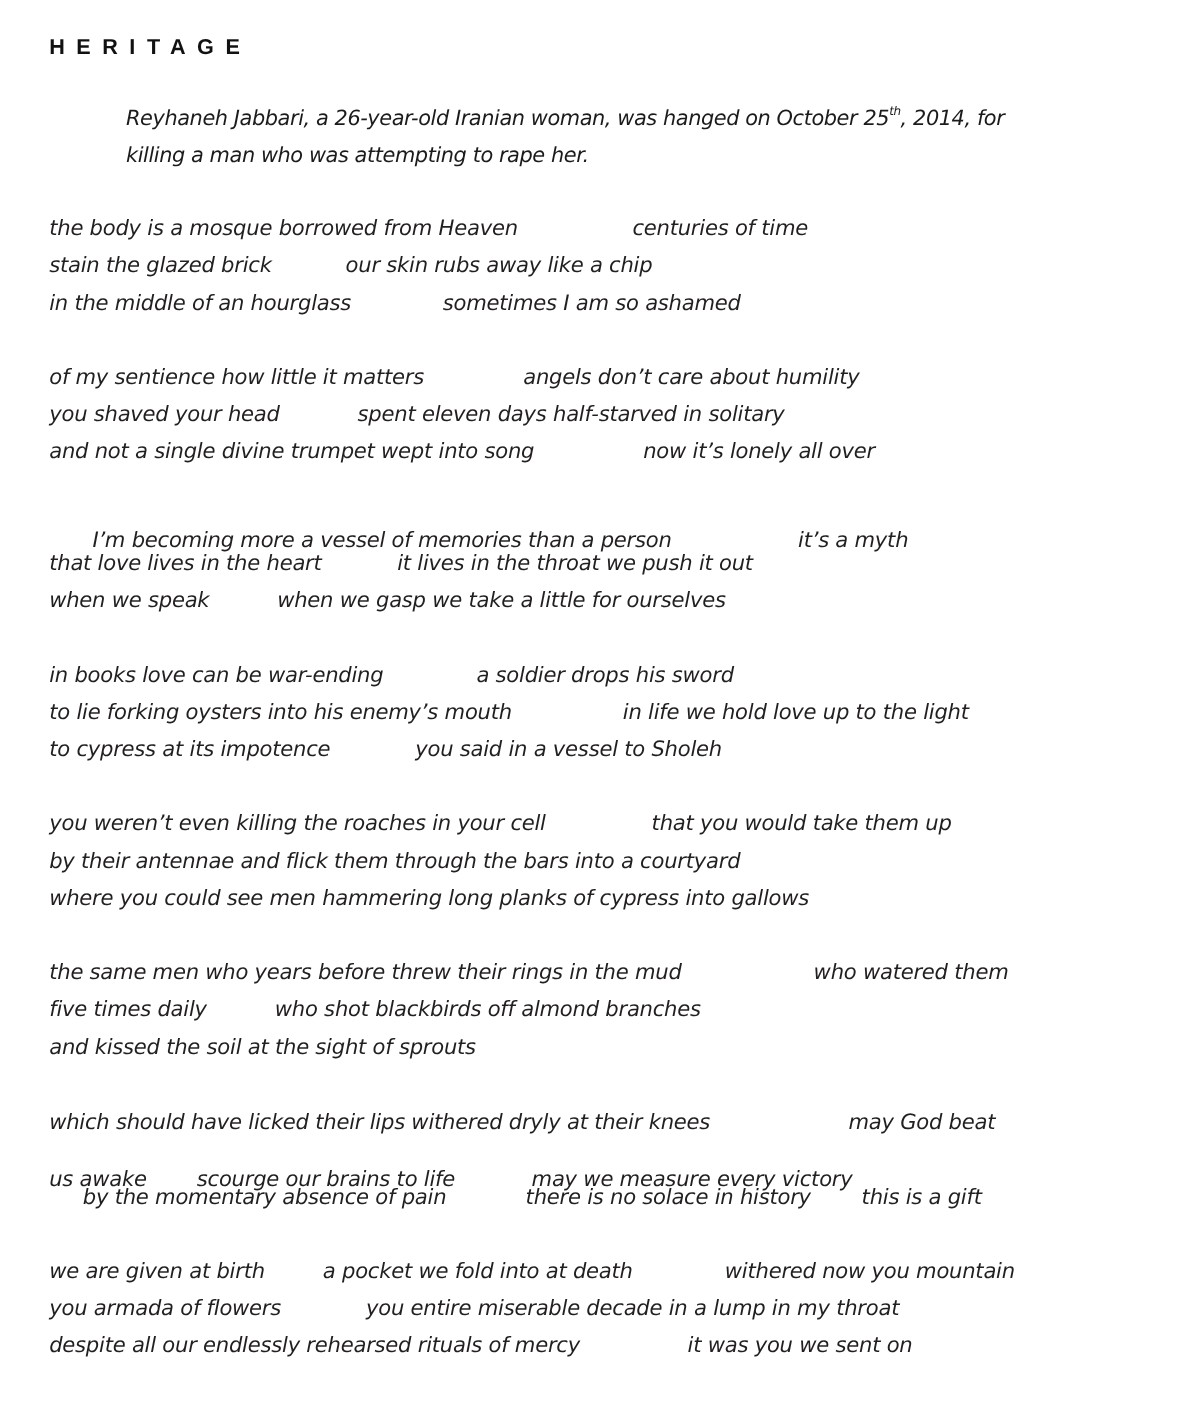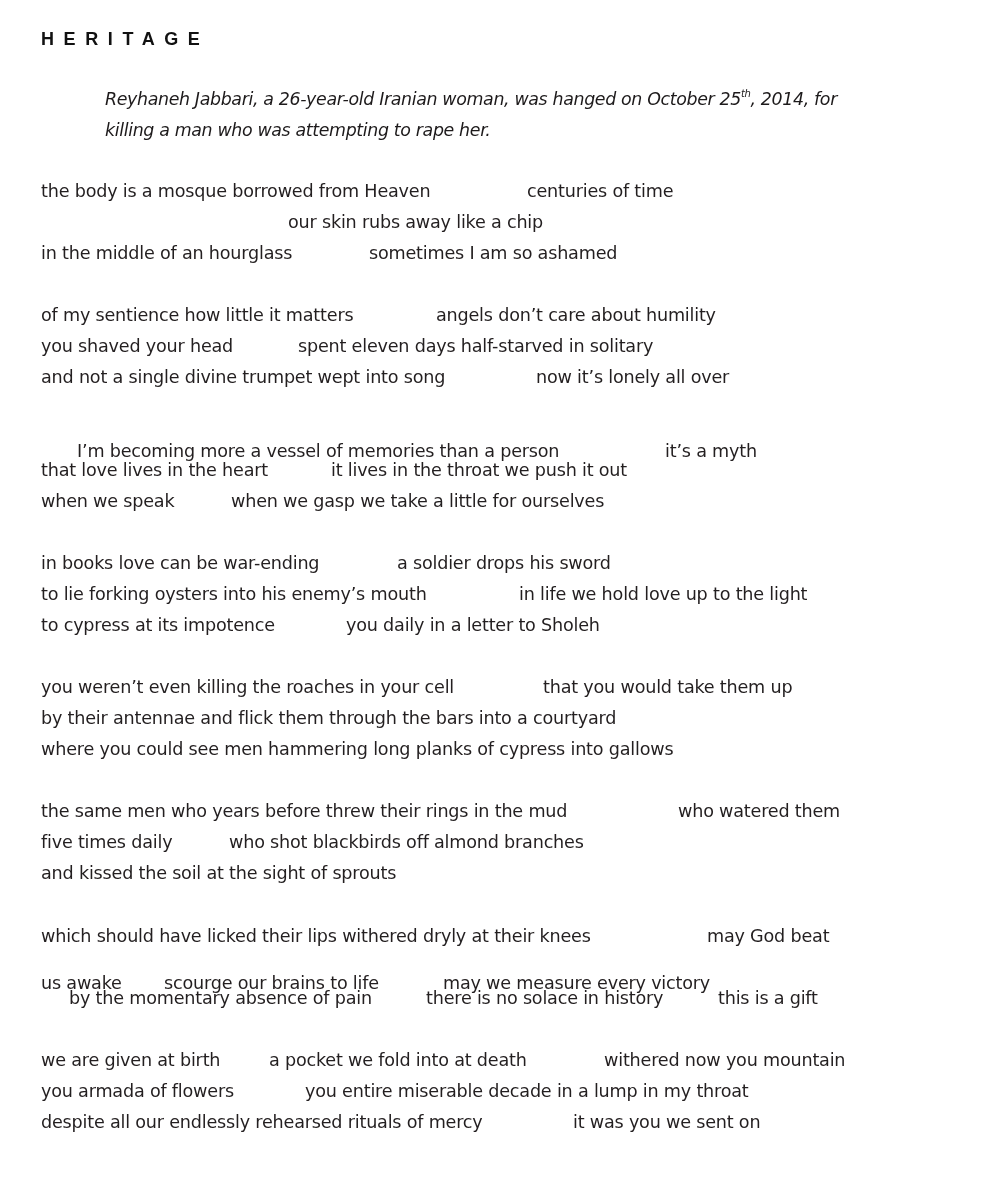--- a/index.html
+++ b/index.html
@@ -64,36 +64,38 @@
       width: 940px;
       font-size: 17.6px;
       line-height: 31px;
       white-space: nowrap;
       letter-spacing: -0.2px;
     }
     .seg {
       position: absolute;
       top: 0;
       white-space: nowrap;
+      font-style: italic;
     }
   </style>
 </head>
 <body>
 
 <h1 class="title">HERITAGE</h1>
 
 <p class="epigraph"><span><span>Reyhaneh Jabbari, a 26-year-old Iranian woman, was hanged on October 25</span><sup>th</sup><span>, 2014, for</span></span><br><span>killing a man who was attempting to rape her.</span></p>
 
 <div class="poem" id="poem">
     <div class="stanza" style="top: 0px;">
       <div class="line" style="top: 0px;">
         <span class="seg" style="left: 0px;">the body is a mosque borrowed from Heaven</span>
         <span class="seg" style="left: 486px;">centuries of time</span>
       </div>
       <div class="line" style="top: 31px;">
+        <span class="seg" style="left: 0px;">stain the glazed brick</span>
         <span class="seg" style="left: 247px;">our skin rubs away like a chip</span>
       </div>
       <div class="line" style="top: 62px;">
         <span class="seg" style="left: 0px;">in the middle of an hourglass</span>
         <span class="seg" style="left: 328px;">sometimes I am so ashamed</span>
       </div>
     </div>
     <div class="stanza" style="top: 124px;">
       <div class="line" style="top: 0px;">
         <span class="seg" style="left: 0px;">of my sentience how little it matters</span>
@@ -126,21 +128,21 @@
       <div class="line" style="top: 0px;">
         <span class="seg" style="left: 0px;">in books love can be war-ending</span>
         <span class="seg" style="left: 356px;">a soldier drops his sword</span>
       </div>
       <div class="line" style="top: 31px;">
         <span class="seg" style="left: 0px;">to lie forking oysters into his enemy’s mouth</span>
         <span class="seg" style="left: 478px;">in life we hold love up to the light</span>
       </div>
       <div class="line" style="top: 62px;">
         <span class="seg" style="left: 0px;">to cypress at its impotence</span>
-        <span class="seg" style="left: 305px;">you daily in a letter to Sholeh</span>
+        <span class="seg" style="left: 305px;">you said in a vessel to Sholeh</span>
       </div>
     </div>
     <div class="stanza" style="top: 496px;">
       <div class="line" style="top: 0px;">
         <span class="seg" style="left: 0px;">you weren’t even killing the roaches in your cell</span>
         <span class="seg" style="left: 502px;">that you would take them up</span>
       </div>
       <div class="line" style="top: 31px;">
         <span class="seg" style="left: 0px;">by their antennae and flick them through the bars into a courtyard</span>
       </div>
@@ -166,21 +168,21 @@
         <span class="seg" style="left: 0px;">which should have licked their lips withered dryly at their knees</span>
         <span class="seg" style="left: 666px;">may God beat</span>
       </div>
       <div class="line" style="top: 47px;">
         <span class="seg" style="left: 0px;">us awake</span>
         <span class="seg" style="left: 123px;">scourge our brains to life</span>
         <span class="seg" style="left: 402px;">may we measure every victory</span>
       </div>
       <div class="line" style="top: 62px;">
         <span class="seg" style="left: 0px; margin-left: 28px;">by the momentary absence of pain</span>
-        <span class="seg" style="left: 385px;">there is no solace in history</span>
+        <span class="seg" style="left: 397px;">there is no solace in history</span>
         <span class="seg" style="left: 677px;">this is a gift</span>
       </div>
     </div>
     <div class="stanza" style="top: 869px;">
       <div class="line" style="top: 0px;">
         <span class="seg" style="left: 0px;">we are given at birth</span>
         <span class="seg" style="left: 228px;">a pocket we fold into at death</span>
         <span class="seg" style="left: 563px;">withered now you mountain</span>
       </div>
       <div class="line" style="top: 31px;">

